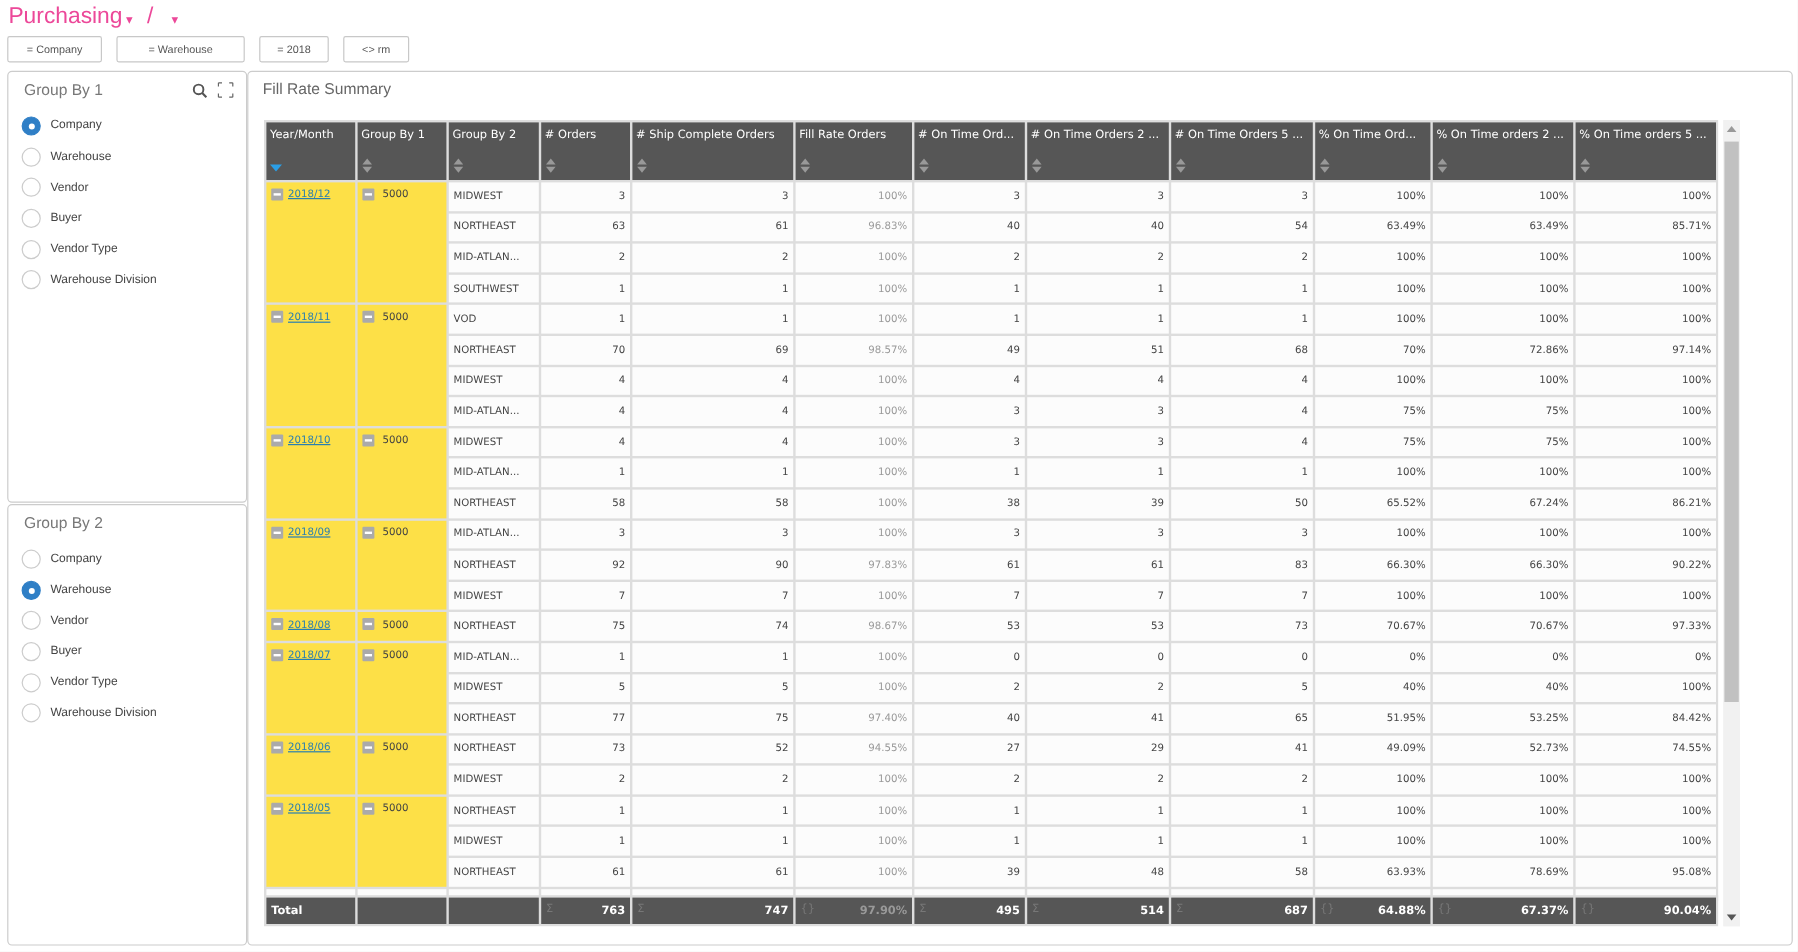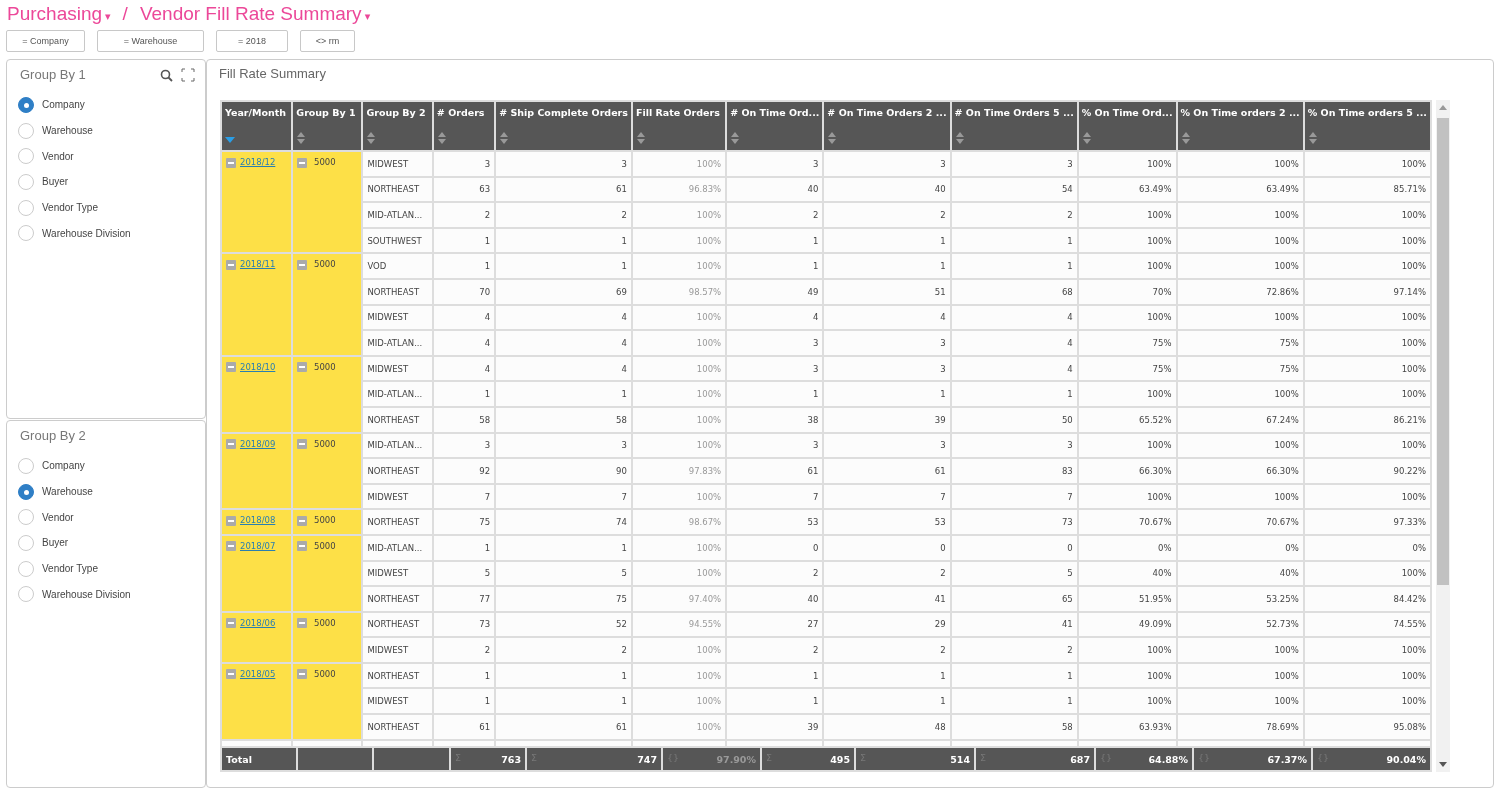--- a/index.html
+++ b/index.html
@@ -13,21 +13,21 @@
 .gb-title{position:absolute;left:13px;top:7px;font-size:13px;color:#777}
 .gb-icons{position:absolute;right:10px;top:8px;display:flex;align-items:center}
 .radio-list{position:absolute;left:11px;top:32px}
 .radio-item{height:25.7px;display:flex;align-items:center;font-size:10px;color:#444}
 .radio{width:16px;height:16px;border:1px solid #ccc;border-radius:50%;margin-right:8px;background:#fff;position:relative}
 .radio.checked{background:#2f7fc6;border-color:#2f7fc6}
 .radio.checked::after{content:"";position:absolute;left:5px;top:5px;width:5px;height:5px;border-radius:50%;background:#fff}
 .main-title{position:absolute;left:12px;top:6px;font-size:13px;color:#666}
 .grid{position:absolute;left:13px;top:40px;width:1212px;height:672px;overflow:hidden}
 table{border-collapse:separate;border-spacing:2px;font-family:"DejaVu Sans",sans-serif;background:#ddd;table-layout:fixed;position:absolute;left:0;top:0}
-th{background:#565656;color:#fff;font-size:9.5px;font-weight:bold;text-align:left;vertical-align:top;padding:5px 3px;height:48px;white-space:nowrap;overflow:hidden;text-overflow:ellipsis;position:relative}
+th{background:#565656;color:#fff;font-size:9.5px;font-weight:normal;text-align:left;vertical-align:top;padding:5px 3px;height:48px;white-space:nowrap;overflow:hidden;text-overflow:ellipsis;position:relative}
 th .sort{position:absolute;left:4px;bottom:6px;width:8px;height:12px}
 th .sort::before{content:"";position:absolute;left:0;top:0;border-left:4px solid transparent;border-right:4px solid transparent;border-bottom:5px solid #999}
 th .sort::after{content:"";position:absolute;left:0;top:7px;border-left:4px solid transparent;border-right:4px solid transparent;border-top:5px solid #999}
 th .sort-active{position:absolute;left:3px;bottom:7px;border-left:5px solid transparent;border-right:5px solid transparent;border-top:6px solid #2a9ee6}
 td{background:#fcfcfc;font-size:8.5px;color:#444;height:23.6px;padding:0 4px;white-space:nowrap;overflow:hidden;text-overflow:ellipsis}
 td.num{text-align:right}
 td.fill{color:#999}
 td.grp{vertical-align:top;padding-top:5px;background:#fde047}
 td.grp a{color:#2a7fb0;text-decoration:underline;margin-left:4px}
 .minus{display:inline-block;width:10px;height:10px;background:#aaa;border-radius:1px;vertical-align:middle;position:relative}
@@ -40,28 +40,27 @@
 .vscroll .thumb{position:absolute;left:1px;top:18px;width:12px;height:467px;background:#c1c1c1}
 .vscroll .down{position:absolute;left:3px;bottom:5px;border-left:4px solid transparent;border-right:4px solid transparent;border-top:5px solid #555}
 </style>
 </head>
 <body>
 
 <div class="breadcrumb">
   <span>Purchasing</span>
   <span class="caret">▾</span>
   <span class="sep">/</span>
-  <span>Vendor Fill Rate Summary</span>
   <span class="caret">▾</span>
 </div>
 
 <div class="filters">
   <div class="filter" style="width:79px">= Company</div>
   <div class="filter" style="width:107px">= Warehouse</div>
-  <div class="filter" style="width:72px">= 2018</div>
+  <div class="filter" style="width:58px">= 2018</div>
   <div class="filter" style="width:55px">&lt;&gt; rm</div>
 </div>
 
 <div class="panel" style="left:6px;top:59px;width:200px;height:360px">
   <div class="gb-title">Group By 1</div>
   <div class="gb-icons">
     <svg width="13" height="13" viewBox="0 0 13 13">
         <circle cx="5.5" cy="5.5" r="4" fill="none" stroke="#555" stroke-width="1.6"></circle>
         <line x1="8.5" y1="8.5" x2="12" y2="12" stroke="#555" stroke-width="1.8"></line>
       </svg>

